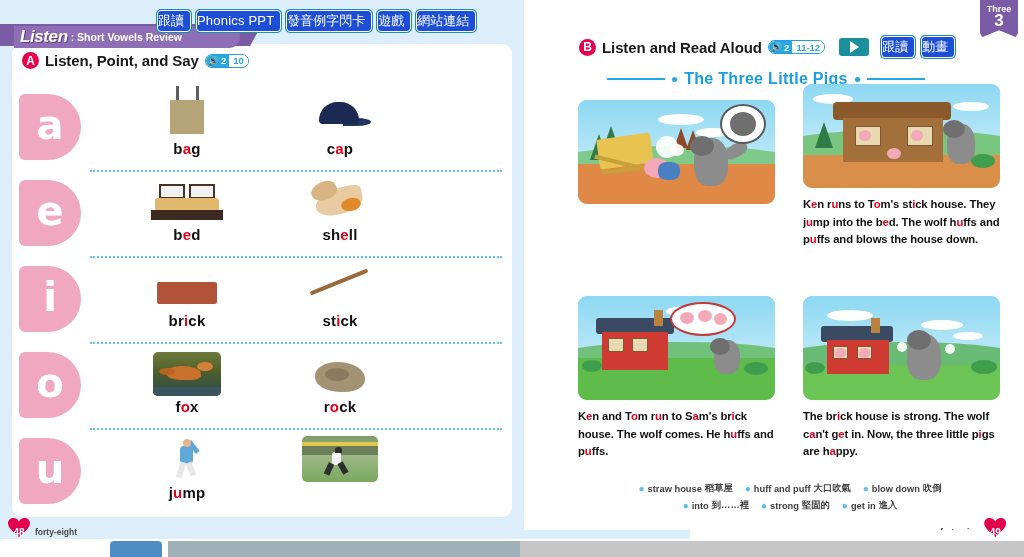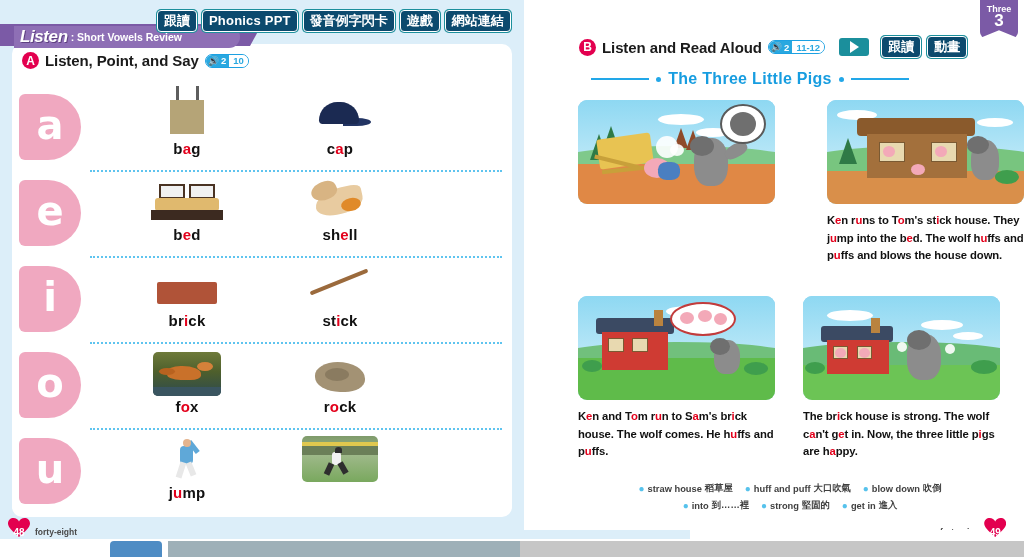--- a/index.html
+++ b/index.html
@@ -20,26 +20,26 @@
     position: absolute; left: 12px; top: 44px; width: 500px; height: 473px;
     background: #ffffff; border-radius: 10px;
   }
 
   
   #top-buttons {
     position: absolute; left: 157px; top: 10px;
     display: flex; gap: 5px; align-items: center; z-index: 30;
   }
   .tbtn {
-    background: #0c4a6e;
+    background: #1d4ed8;
     color: #ffffff;
     border: 1.5px solid #ffffff;
     border-radius: 4px;
-    font-size: 13px; font-weight: bold;
-    padding: 2px 6px 3px 6px;
+    font-size: 13px; font-weight: normal;
+    padding: 2px 6px 3px 0;
     line-height: 15px;
     white-space: nowrap;
     box-shadow: 0 0 0 1px #1b8f9c;
     cursor: pointer;
   }
   .tbtn.en { font-family: "Liberation Sans", sans-serif; letter-spacing:0.2px; }
 
   
   #ribbon {
     position: absolute; left: 0; top: 24px; width: 250px; height: 22px;
@@ -141,32 +141,32 @@
   .play-btn {
     width: 30px; height: 18px; background:#1b8f9c; border-radius: 3px;
     display:flex; align-items:center; justify-content:center; margin-left: 8px;
     cursor:pointer;
   }
   .play-tri {
     width:0;height:0;border-left: 9px solid #fff;
     border-top: 6px solid transparent; border-bottom: 6px solid transparent;
   }
   #storytitle {
-    position:absolute; left: 0; top: 70px; width: 452px;
+    position:absolute; left: 16px; top: 70px; width: 452px;
     display:flex; align-items:center; justify-content:center; gap: 7px;
   }
   .tline { width: 58px; height: 2px; background:#22a7e8; }
   .tdot { width: 5px; height: 5px; border-radius:50%; background:#22a7e8; }
   #storytitle .st-text {
     color:#179de0; font-size: 16px; font-weight: bold; letter-spacing:0.3px;
   }
 
   .panel { position: absolute; width: 197px; }
   .panel.p1 { left: 578px; top: 100px; }
-  .panel.p2 { left: 803px; top: 100px; margin-left: 24px; }
+  .panel.p2 { left: 803px; top: 84px; }
   .panel.p3 { left: 578px; top: 296px; }
   .panel.p4 { left: 803px; top: 296px; }
   .pic {
     width: 197px; height: 104px; border-radius: 9px; overflow:hidden;
     position: relative; background:#8fd3f0;
   }
   .ptext {
     margin-top: 8px; font-size: 11.3px; font-weight: bold; color:#111;
     line-height: 17.5px; letter-spacing: -0.1px;
   }

